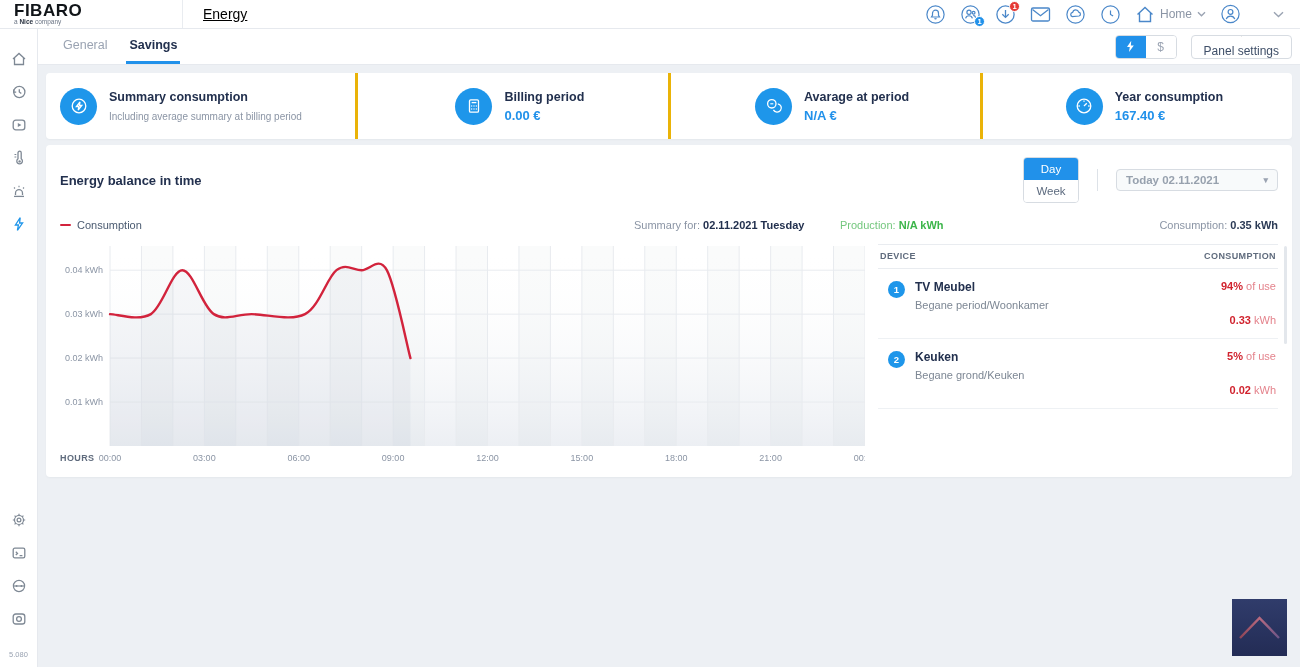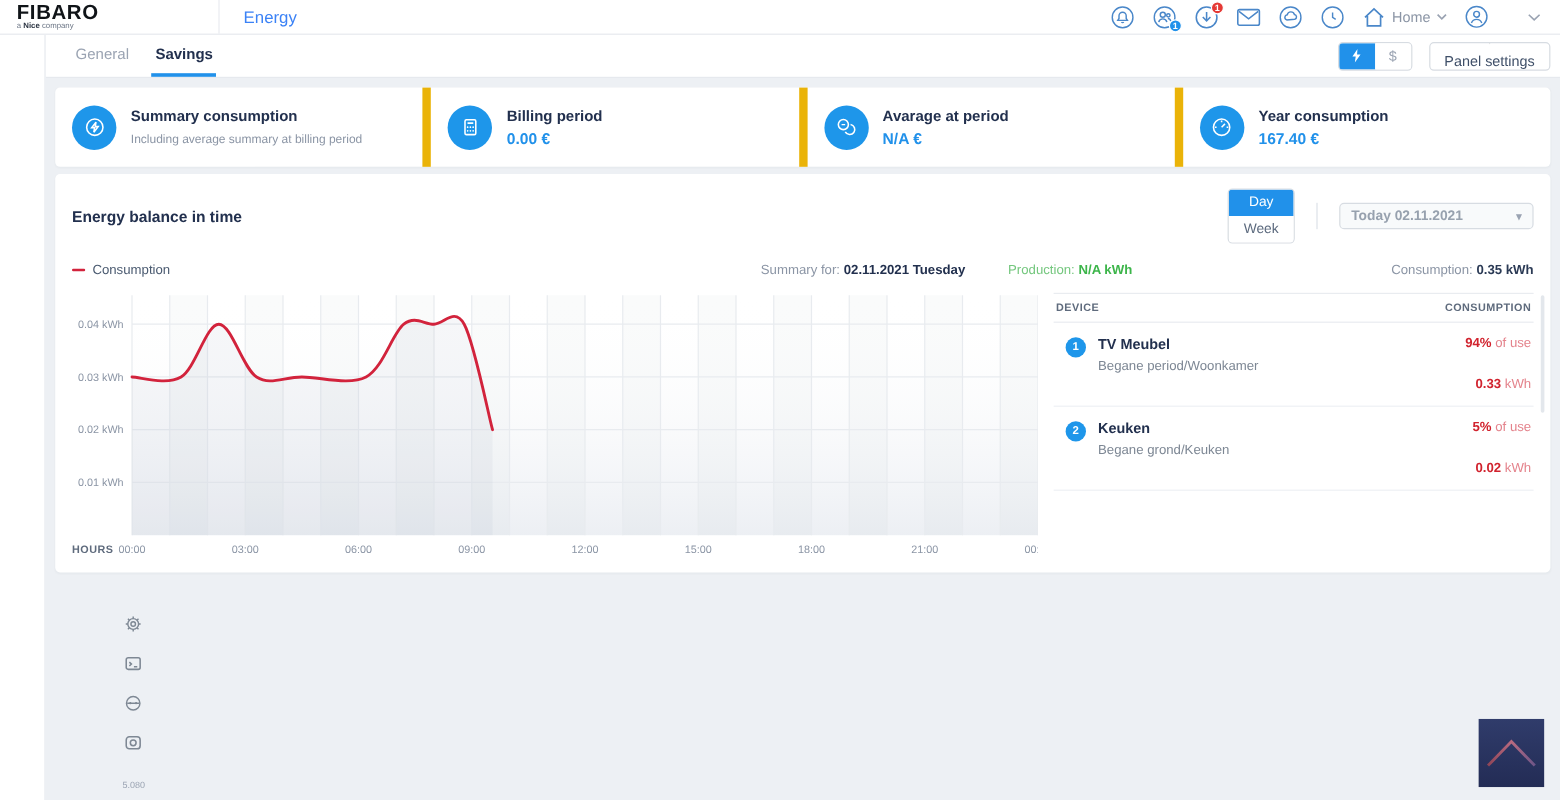--- a/index.html
+++ b/index.html
@@ -6,32 +6,32 @@
   html,body { width:1300px; height:667px; overflow:hidden; }
   body { font-family:"Liberation Sans", sans-serif; background:#edf0f4; position:relative; color:#22304e; }
   svg { display:block; }
 
   
   .top-header { position:absolute; top:0; left:0; right:0; height:29px; background:#fff; border-bottom:1px solid #e6e9ee; display:flex; align-items:center; z-index:5; }
   .logo-block { width:183px; height:100%; border-right:1px solid #e9ecf0; display:flex; flex-direction:column; justify-content:center; padding-left:14px; }
   .logo-text { font-size:17px; font-weight:800; letter-spacing:0.5px; color:#101418; line-height:15px; }
   .logo-tagline { font-size:6.5px; color:#6b7585; }
   .logo-tagline b { color:#2b3442; }
-  .app-title { margin-left:20px; font-size:14px; color:#3b82f6; }
+  .app-title { margin-left:20px; font-size:14px; color:#000000;text-decoration:underline; }
   .header-icons { margin-left:auto; display:flex; align-items:center; gap:14px; padding-right:16px; }
   .hicon { position:relative; width:21px; height:21px; display:flex; align-items:center; justify-content:center; color:#4a87c9; cursor:pointer; }
   .badge { position:absolute; min-width:11px; height:11px; border-radius:6px; font-size:7.5px; font-weight:bold; color:#fff; display:flex; align-items:center; justify-content:center; border:1px solid #fff; padding:0 2px; }
   .badge.blue { background:#2191ea; right:-4px; bottom:-2px; }
   .badge.red { background:#e53935; right:-4px; top:-3px; }
   .home-group { display:flex; align-items:center; gap:5px; color:#4a87c9; cursor:pointer; }
   .home-label { font-size:12px; color:#8b95a5; }
   .chev { color:#9aa3b2; }
 
   
-  .sidebar { position:absolute; left:0; top:29px; bottom:0; width:38px; background:#fff; border-right:1px solid #e6e9ee; display:flex; flex-direction:row; align-items:center; padding:22px 0 8px; gap:17px; z-index:4; }
+  .sidebar { position:absolute; left:0; top:29px; bottom:0; width:38px; background:#fff; border-right:1px solid #e6e9ee; display:flex; flex-direction:column; align-items:center; padding:22px 0 8px; gap:17px; z-index:4; }
   .sicon { width:16px; height:16px; color:#7e8894; cursor:pointer; }
   .sicon.active { color:#2196ea; }
   .sidebar-bottom { margin-top:auto; display:flex; flex-direction:column; align-items:center; gap:17px; }
   .version { font-size:7.5px; color:#9aa3b2; margin-top:6px; }
 
   
   .main { position:absolute; left:38px; top:29px; right:0; bottom:0; }
   .tabstrip { height:36px; background:#fff; border-bottom:1px solid #e6e9ee; display:flex; align-items:center; padding:0 8px 0 22px; }
   .tab { height:100%; display:flex; align-items:center; padding:0 3px; margin-right:16px; font-size:12.5px; color:#9aa3b2; border-bottom:3px solid transparent; cursor:pointer; }
   .tab.active { color:#22304e; border-color:#2191ea; font-weight:bold; }
@@ -39,21 +39,21 @@
   .unit-toggle { display:flex; border:1px solid #d7dce2; border-radius:4px; overflow:hidden; }
   .ut-btn { width:30px; height:22px; display:flex; align-items:center; justify-content:center; background:#fff; color:#9aa3b2; font-size:12px; cursor:pointer; }
   .ut-btn.active { background:#2191ea; color:#fff; }
   .panel-settings { display:flex; align-items:center; gap:7px; height:24px; padding:0 12px; border:1px solid #d7dce2; border-radius:4px; background:#fff; font-size:12px; color:#3f4f68; cursor:pointer;flex-direction:column; }
 
   .content { padding:8px; }
 
   
   .summary-panel { background:#fff; border-radius:4px; height:66px; display:flex; box-shadow:0 1px 2px rgba(30,40,60,0.04); }
   .scard { flex:1; display:flex; align-items:center; padding-left:14px; }
-  .scard + .scard { border-left:7px solid #eab308; }
+  .scard + .scard { border-left:3px solid #eab308;justify-content:center; }
   .scard-icon { width:37px; height:37px; border-radius:50%; background:#1e96ea; display:flex; align-items:center; justify-content:center; margin-right:12px; flex:none; }
   .scard-title { font-size:12.5px; font-weight:bold; color:#22304e; }
   .scard-sub { font-size:10px; color:#8b95a5; margin-top:7px; }
   .scard-value { font-size:13px; font-weight:bold; color:#2191ea; margin-top:4px; }
 
   
   .chart-panel { background:#fff; border-radius:4px; margin-top:6px; height:332px; padding:12px 14px; box-shadow:0 1px 2px rgba(30,40,60,0.04); position:relative; }
   .cp-header { display:flex; align-items:center; }
   .cp-title { font-size:13px; font-weight:bold; color:#22304e; }
   .cp-controls { margin-left:auto; display:flex; align-items:center; gap:12px; }

